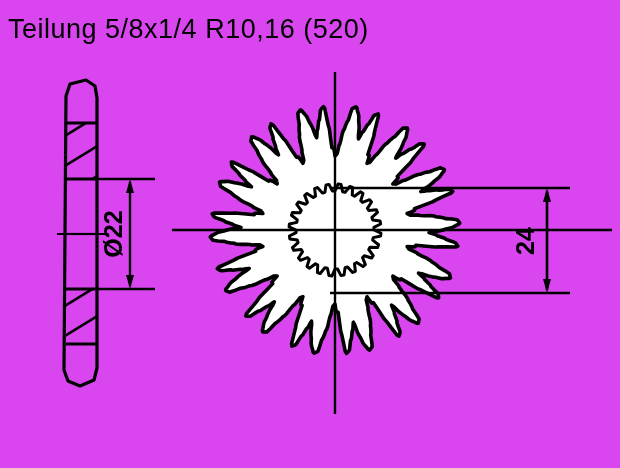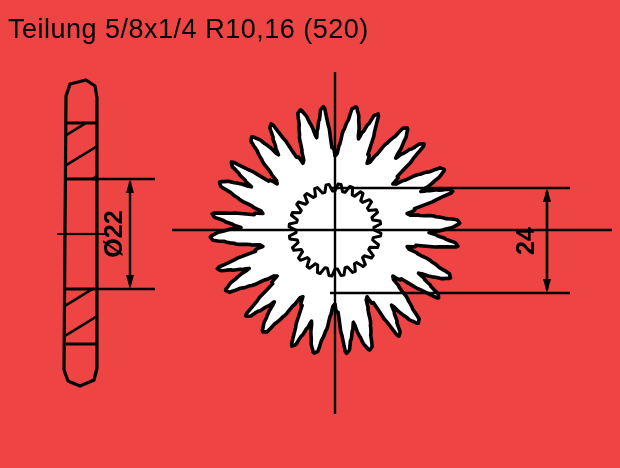--- a/index.html
+++ b/index.html
@@ -10,21 +10,21 @@
   body {
     width: 620px;
     height: 468px;
     overflow: hidden;
     font-family: "Liberation Sans", sans-serif;
   }
   #drawing-root {
     position: relative;
     width: 620px;
     height: 468px;
-    background: #ef4444;
+    background: #d946ef;
   }
   #title-text {
     position: absolute;
     left: 8px;
     top: 14px;
     font-family: "Liberation Sans", sans-serif;
     font-size: 27px;
     font-weight: 500;
     letter-spacing: 0.5px;
     color: #000000;

